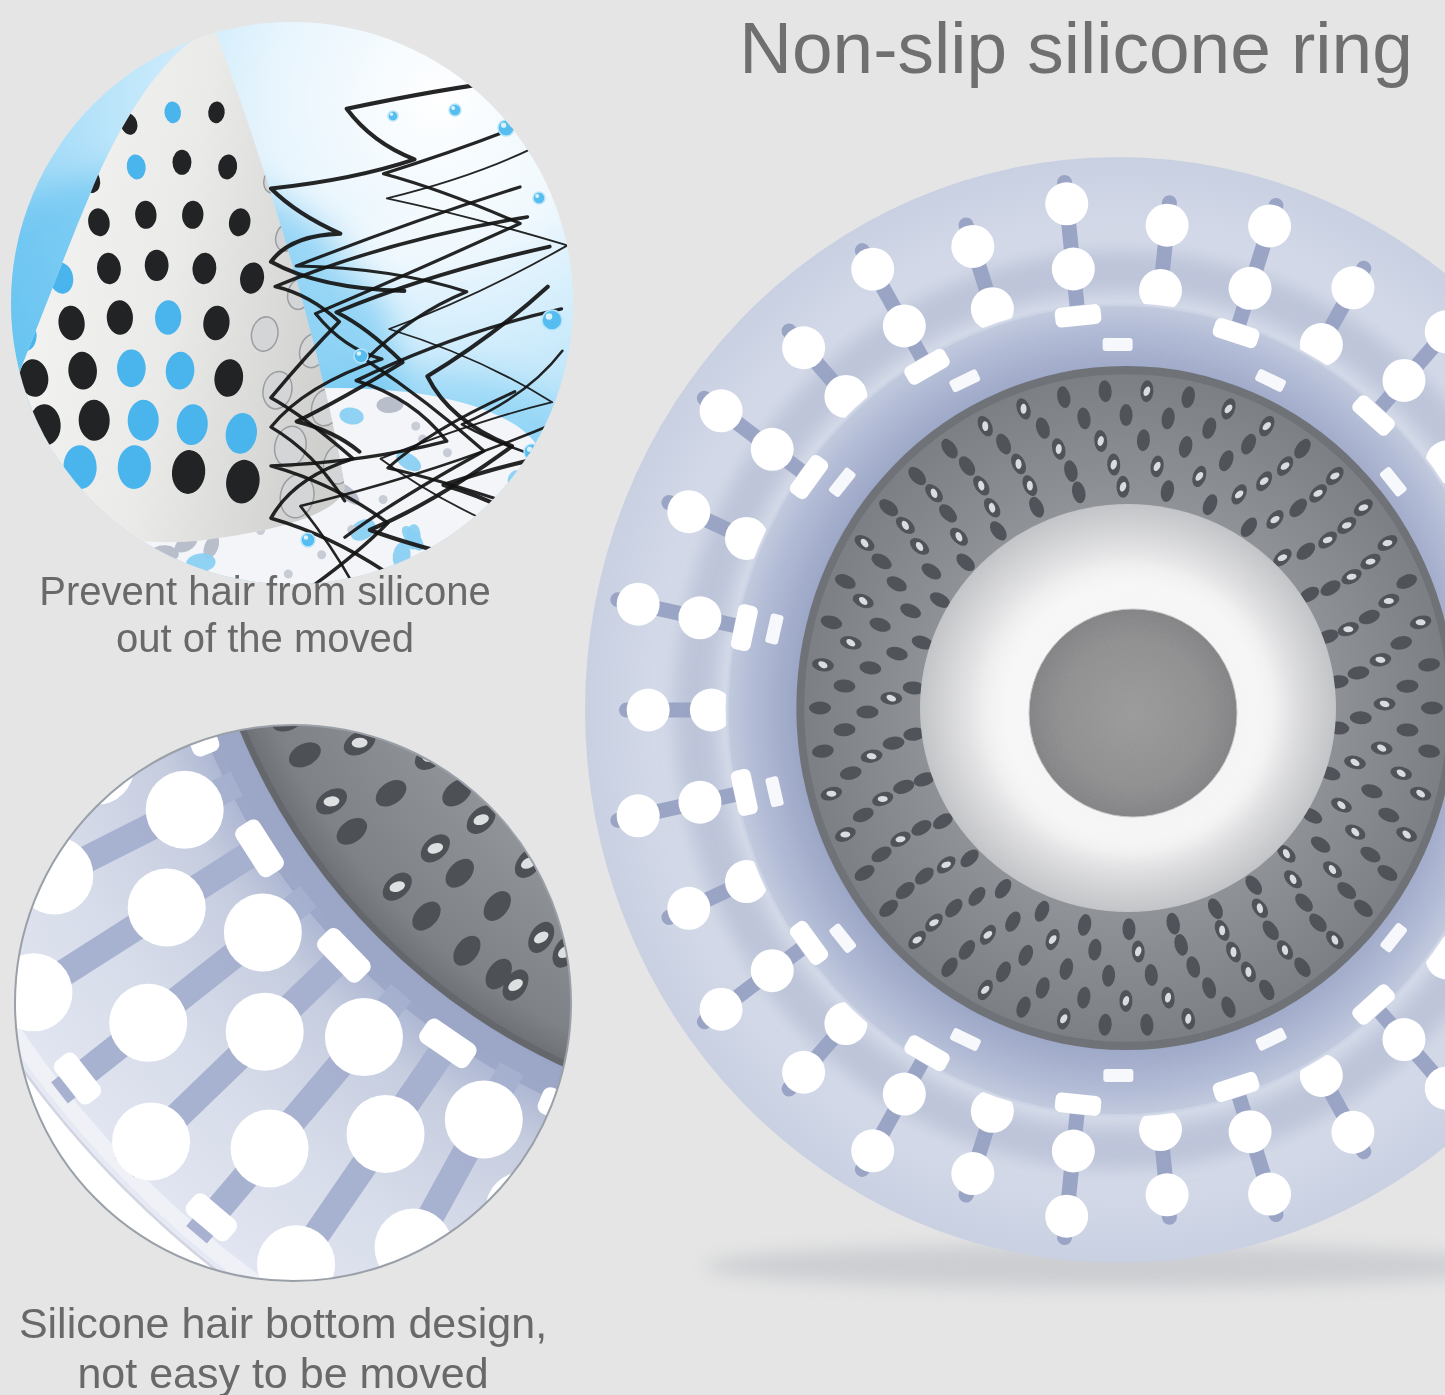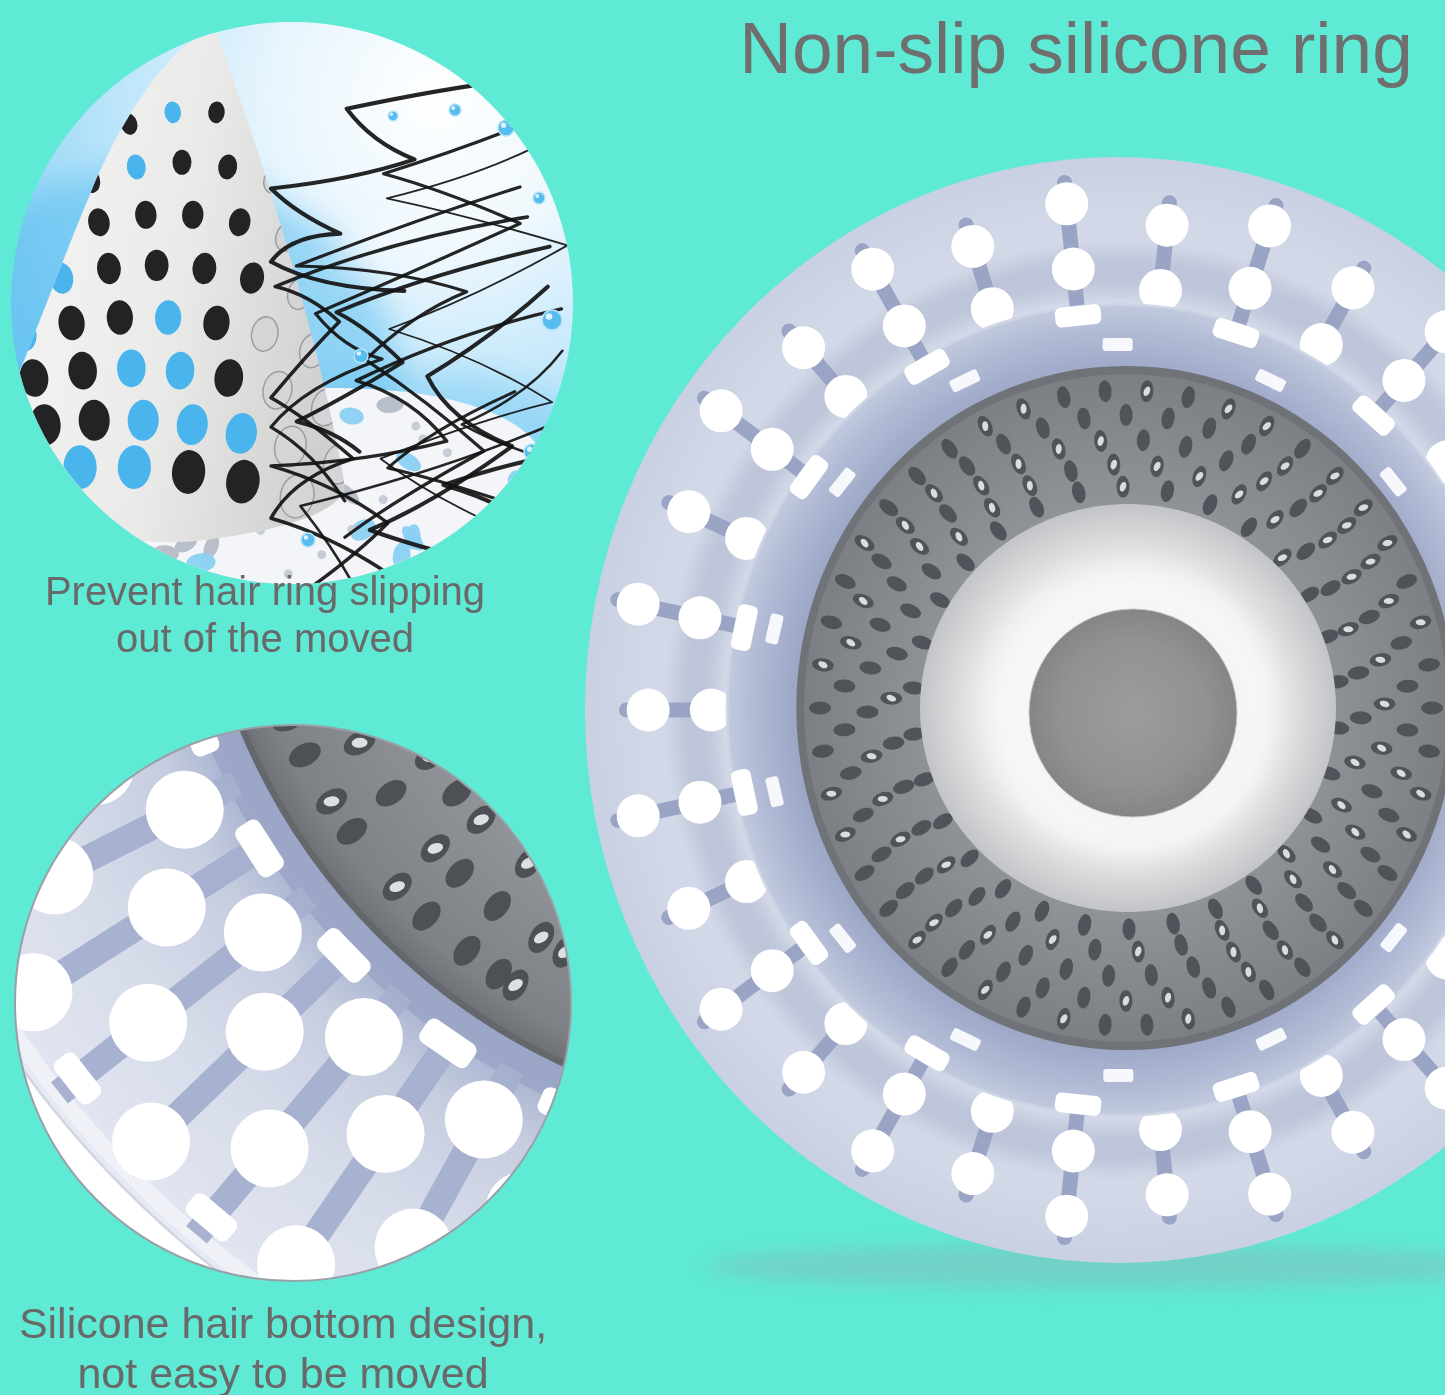--- a/index.html
+++ b/index.html
@@ -1,16 +1,16 @@
 <!DOCTYPE html>
 <html><head>
 <meta charset="utf-8">
 <style>
   html,body{margin:0;padding:0;background:#fff;}
-  .stage{position:relative;width:1445px;height:1395px;overflow:hidden;background:#5eead4;
+  .stage{position:relative;width:1445px;height:1395px;overflow:hidden;background:#e5e5e5;
          font-family:"Liberation Sans", sans-serif;}
   .title{position:absolute;left:700px;top:0px;width:752px;text-align:center;
          font-size:73px;line-height:96px;color:#6f6f6f;letter-spacing:0;}
   .caption{position:absolute;text-align:center;color:#696969;}
   .caption-a{left:0;top:568px;width:530px;font-size:40px;line-height:47px;}
   .caption-b{left:0;top:1298px;width:566px;font-size:43px;line-height:50px;}
   .inset{position:absolute;}
   #hair-svg{left:9px;top:20px;}
   #ring-svg{left:13px;top:723px;}
   #main-svg{left:0;top:0;}
@@ -198,21 +198,21 @@
         <circle cx="416" cy="549" r="6" fill="#55bdef" stroke="#b7e4fa" stroke-width="1.5"></circle>
         <circle cx="414.2" cy="546.9" r="1.98" fill="#eaf7fe" opacity="0.9"></circle>
         <circle cx="530" cy="178" r="6" fill="#55bdef" stroke="#b7e4fa" stroke-width="1.5"></circle>
         <circle cx="528.2" cy="175.9" r="1.98" fill="#eaf7fe" opacity="0.9"></circle>
         <circle cx="384" cy="96" r="5" fill="#55bdef" stroke="#b7e4fa" stroke-width="1.5"></circle>
         <circle cx="382.5" cy="94.25" r="1.6500000000000001" fill="#eaf7fe" opacity="0.9"></circle>
       </g>
     </svg>
 
   <div class="caption caption-a">
-    <div>Prevent hair ring slipping</div>
+    <div>Prevent hair from silicone</div>
     <div>out of the moved</div>
   </div>
 
   <svg id="ring-svg" class="inset" width="560" height="560" viewBox="0 0 560 560">
       <defs>
         <radialGradient id="gField" gradientUnits="userSpaceOnUse" cx="820" cy="-240" r="1010">
           <stop offset="0%" stop-color="#9fa9c8" stop-opacity="1"></stop>
           <stop offset="62%" stop-color="#9fa9c8" stop-opacity="1"></stop>
           <stop offset="66%" stop-color="#aab4d1" stop-opacity="1"></stop>
           <stop offset="72%" stop-color="#c6cddf" stop-opacity="1"></stop>

